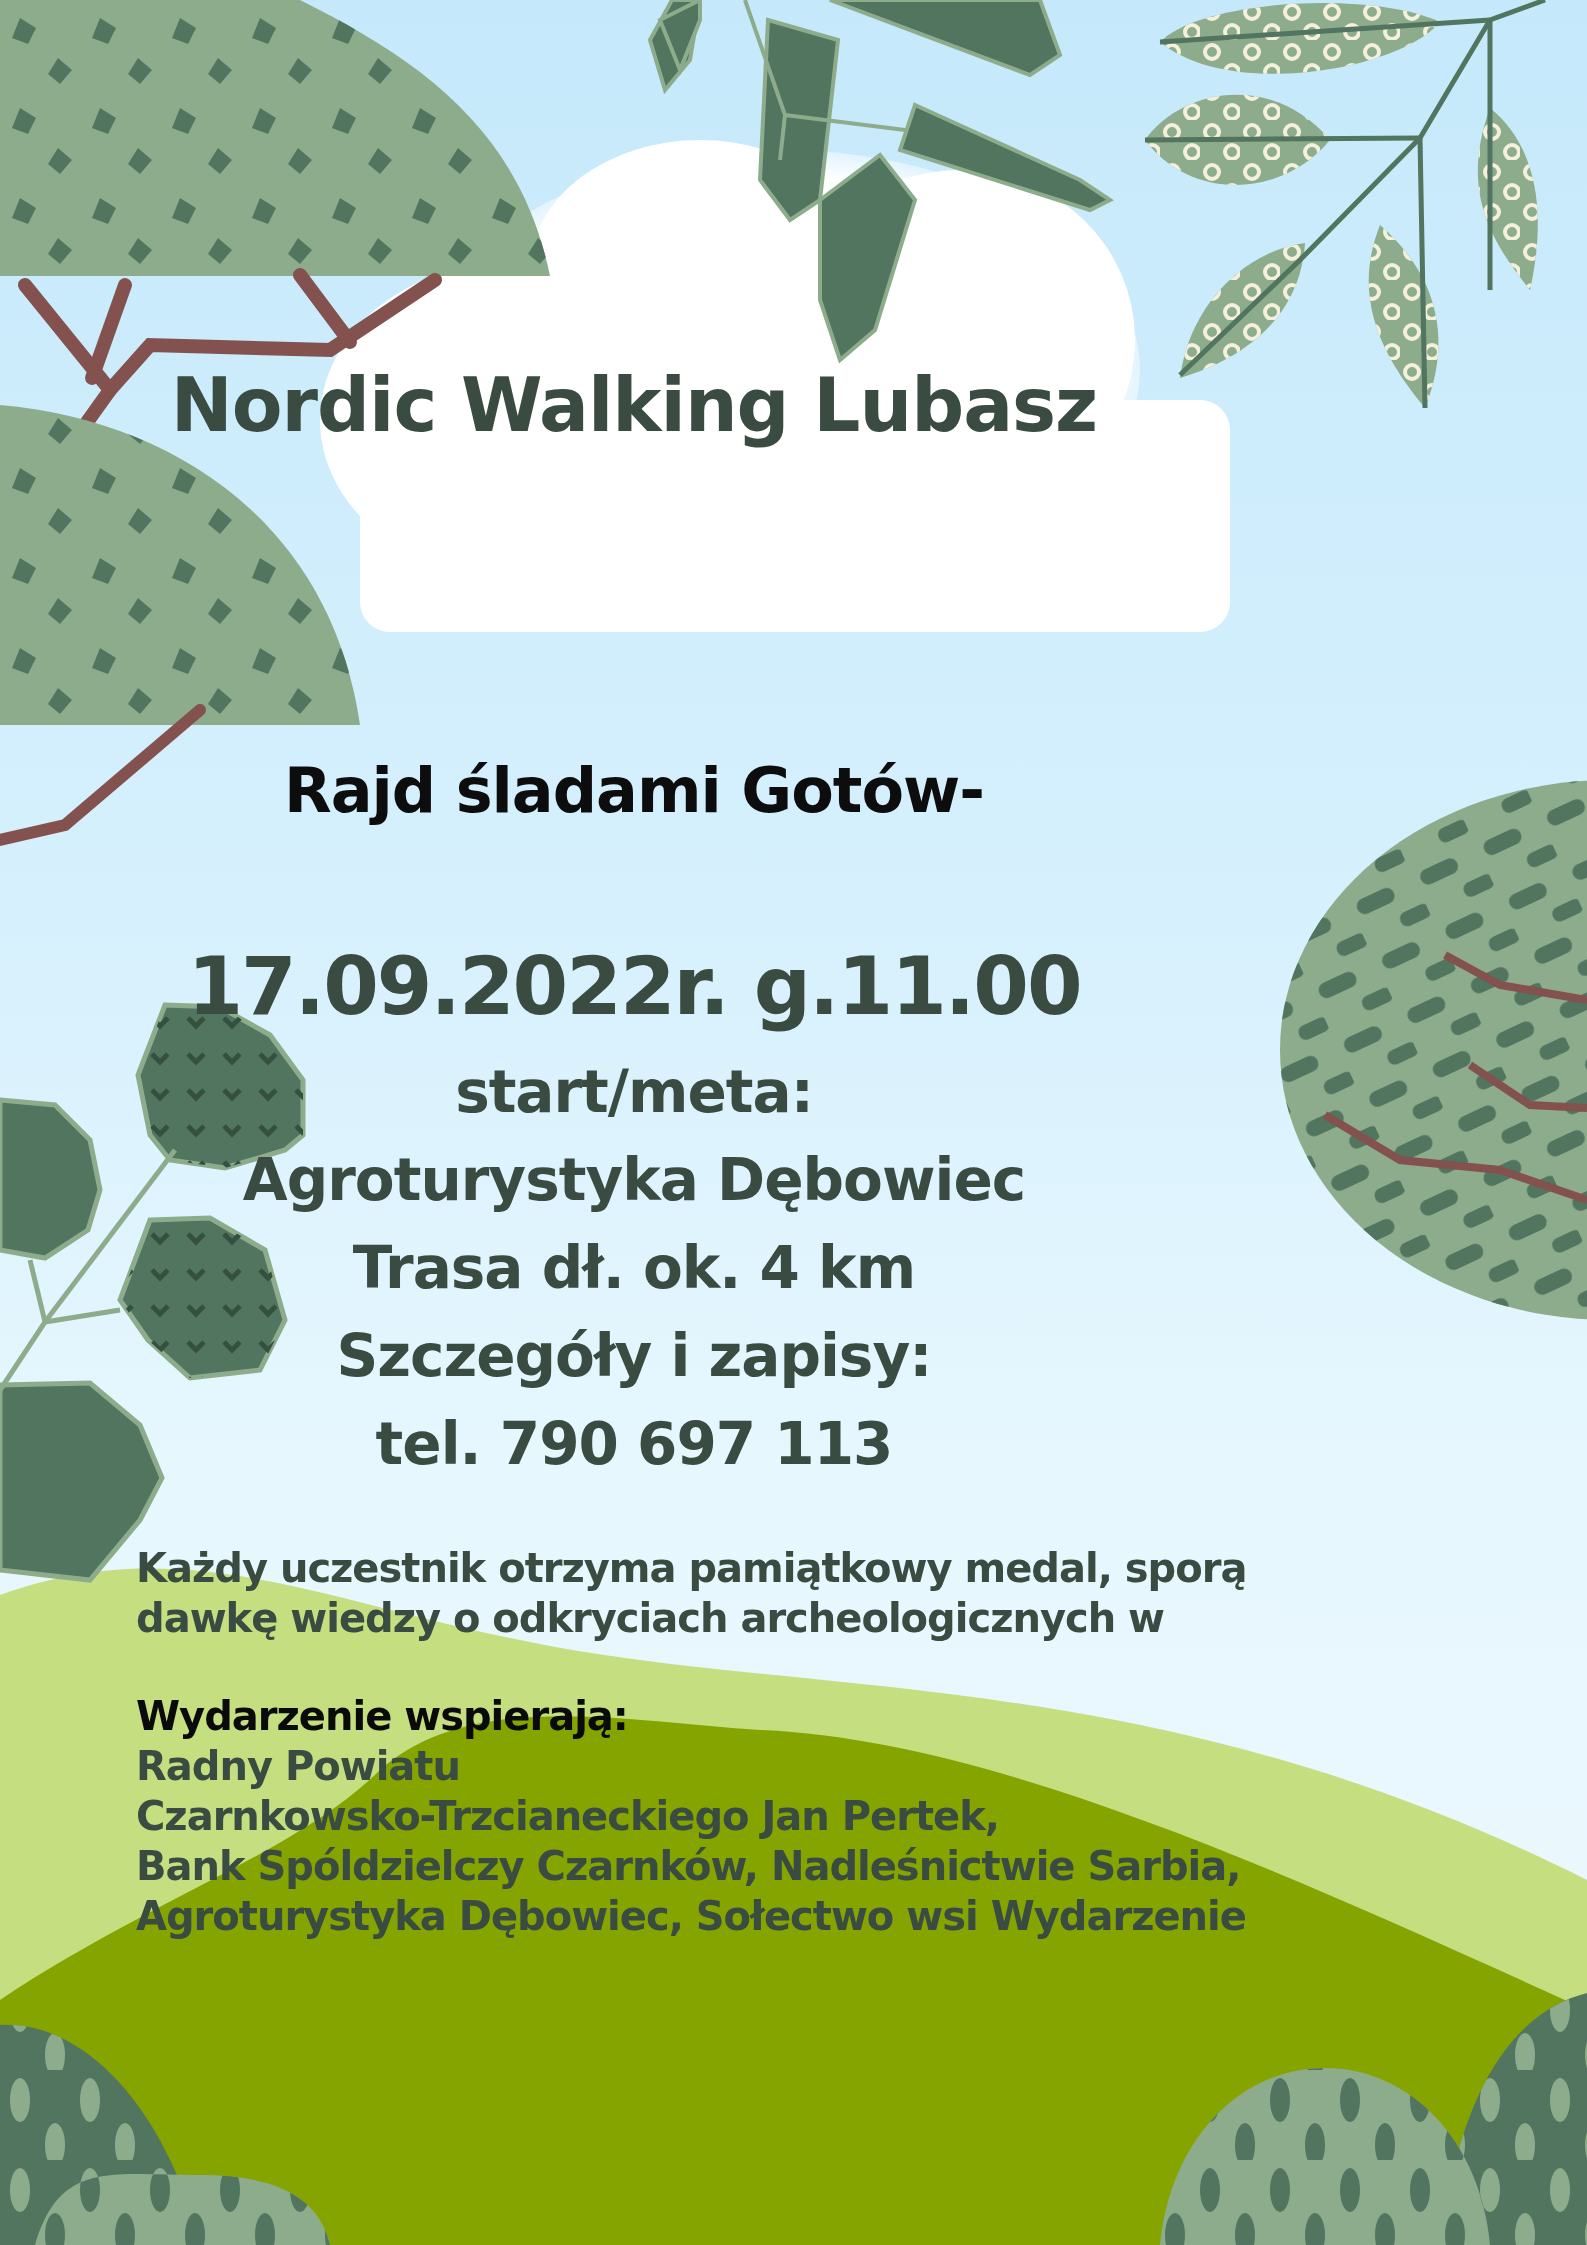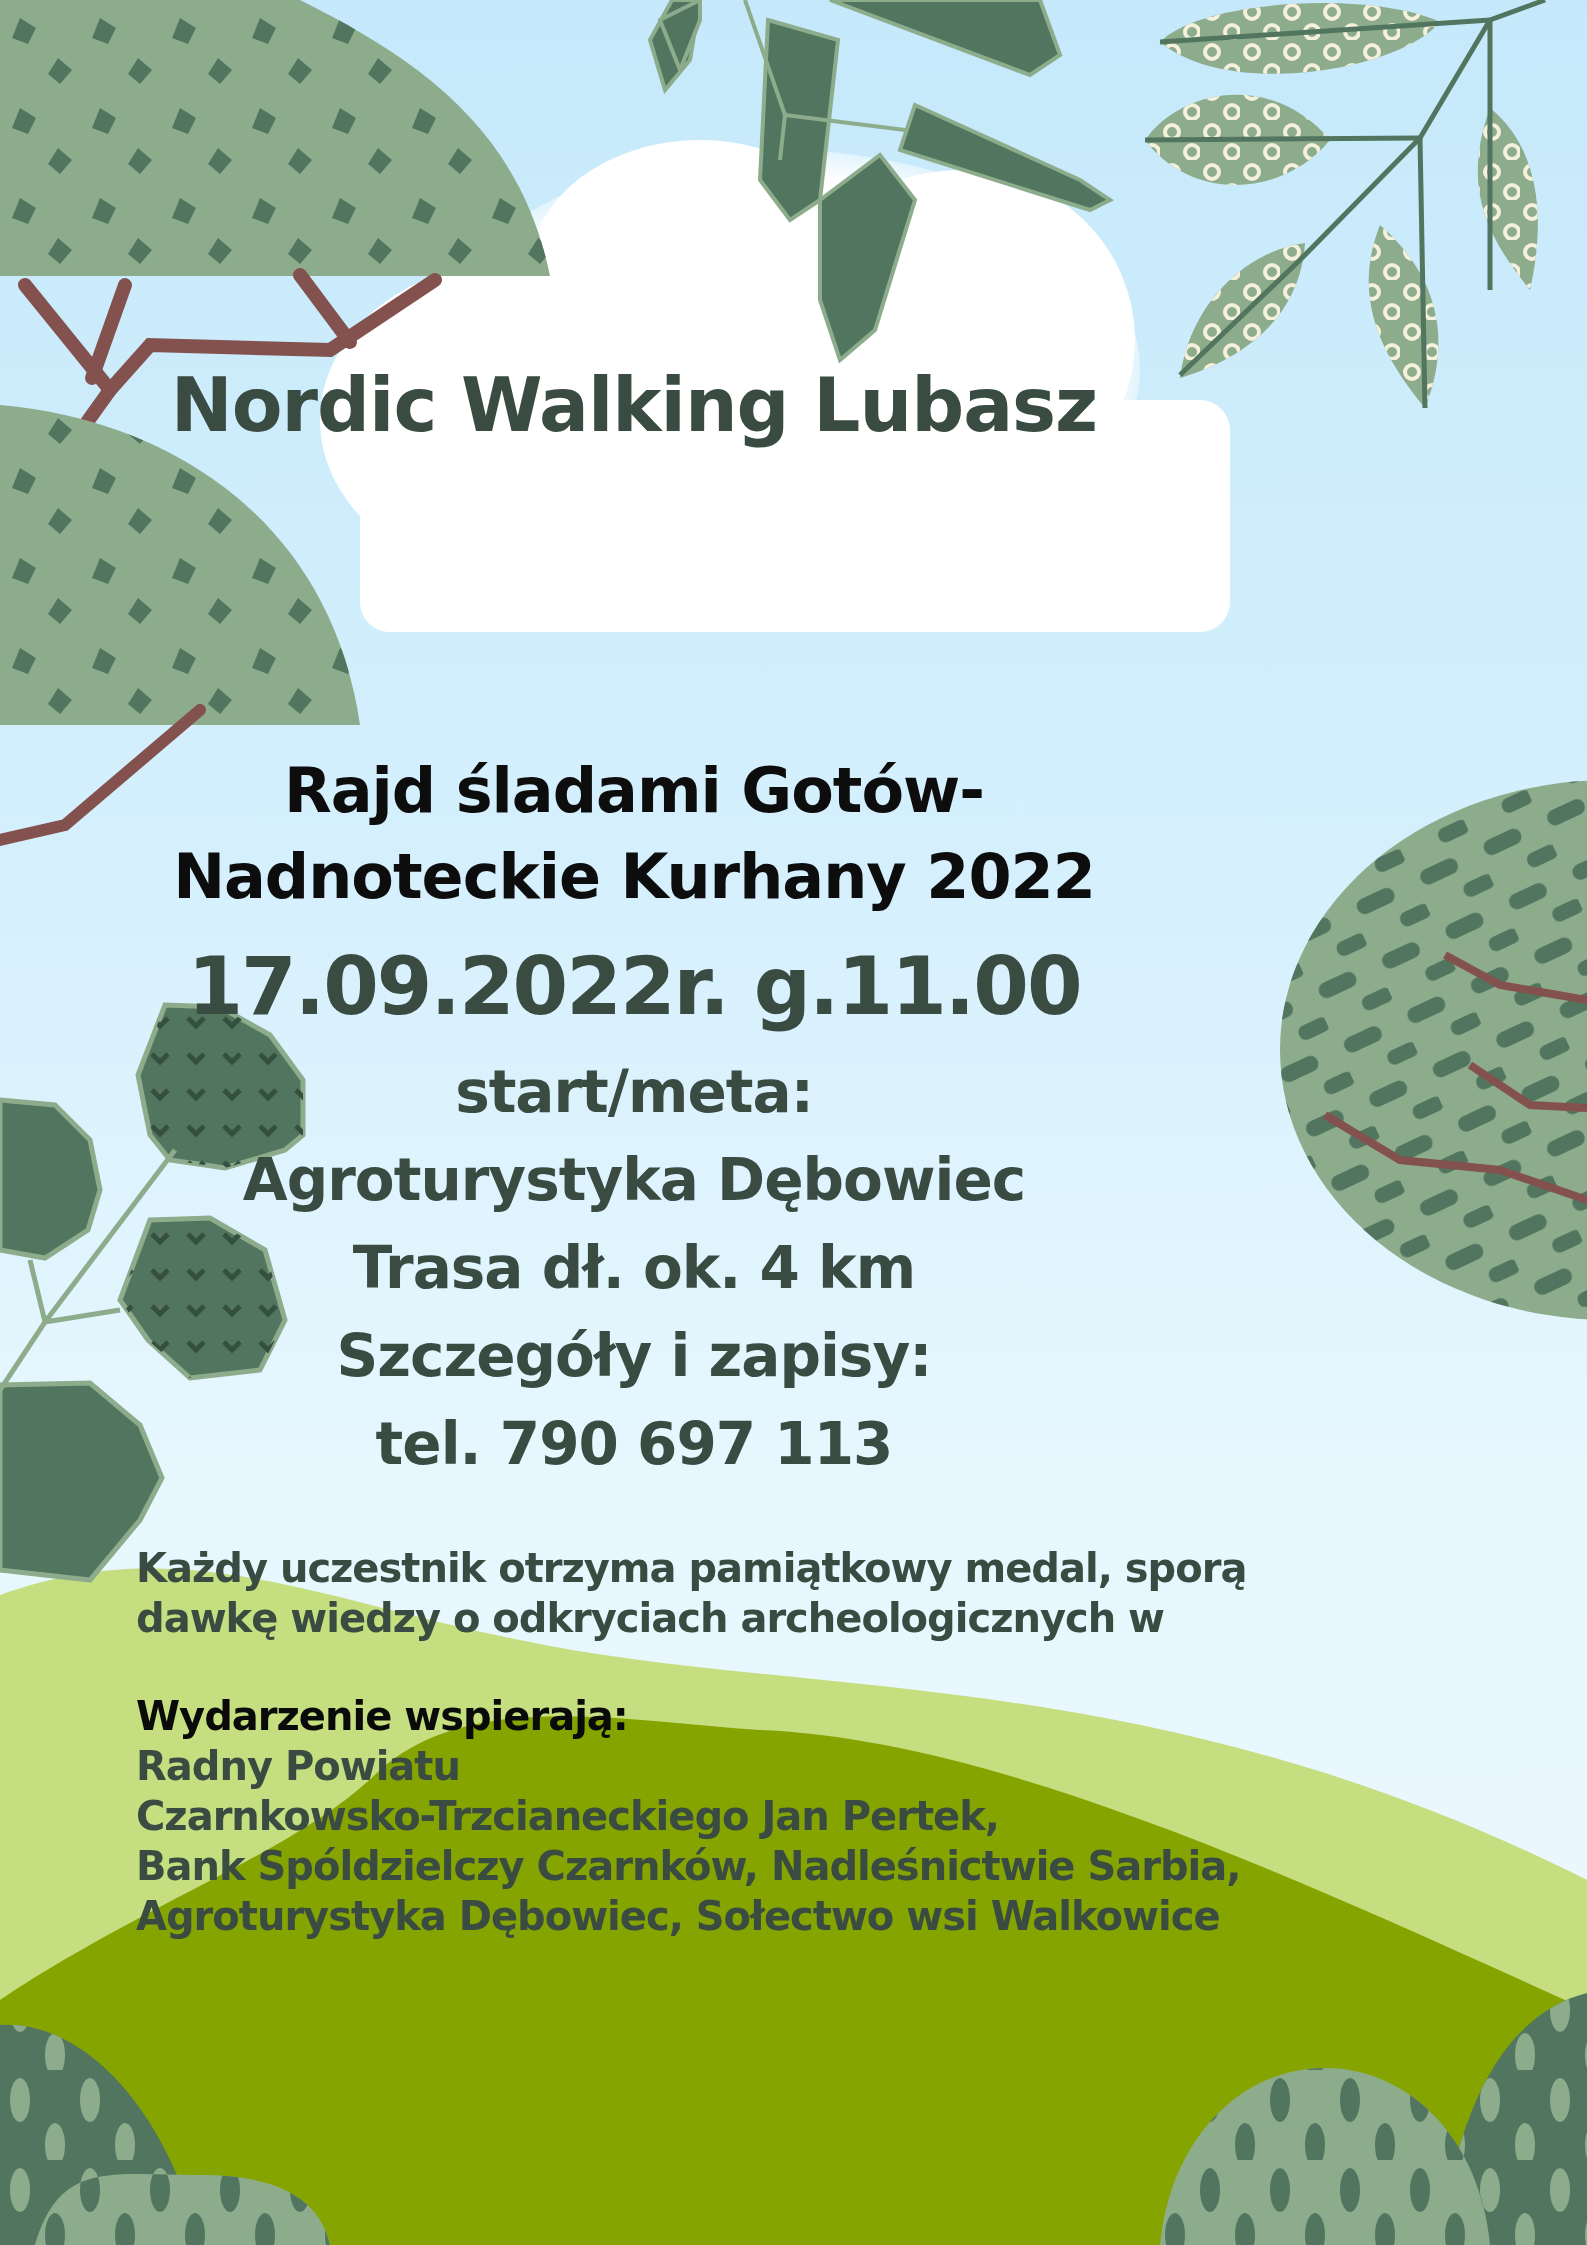--- a/index.html
+++ b/index.html
@@ -146,35 +146,34 @@
     <path d="M1587 1993 C1520 2010 1460 2080 1440 2245 L1587 2245 Z" fill="#51755f"></path>
     <path d="M1587 1993 C1520 2010 1460 2080 1440 2245 L1587 2245 Z" fill="url(#seedsL)"></path>
     <path d="M1160 2245 C1170 2140 1240 2068 1325 2068 C1410 2068 1480 2140 1490 2245 Z" fill="#8dac8c"></path>
     <path d="M1160 2245 C1170 2140 1240 2068 1325 2068 C1410 2068 1480 2140 1490 2245 Z" fill="url(#seeds)"></path>
   </svg>
 
   <div class="txt t-org">Nordic Walking Lubasz</div>
 
   <div class="txt t-event">
     <div>Rajd śladami Gotów-</div>
-    <div>Nadnoteckie Kurhany 2022</div>
   </div>
 
   <div class="txt t-date">17.09.2022r. g.11.00</div>
 
   <div class="txt t-info">
     <div>start/meta:</div>
     <div>Agroturystyka Dębowiec</div>
     <div>Trasa dł. ok. 4 km</div>
     <div>Szczegóły i zapisy:</div>
     <div>tel. 790 697 113</div>
   </div>
 
   <div class="body-block">
     <p>Każdy uczestnik otrzyma pamiątkowy medal, sporą</p>
     <p>dawkę wiedzy o odkryciach archeologicznych w</p>
     <p class="sup-head">Wydarzenie  wspierają:</p>
     <p>Radny Powiatu</p>
     <p>Czarnkowsko-Trzcianeckiego Jan Pertek,</p>
     <p>Bank Spóldzielczy Czarnków, Nadleśnictwie Sarbia,</p>
-    <p>Agroturystyka  Dębowiec, Sołectwo wsi Walkowice</p>
+    <p>Agroturystyka  Dębowiec, Sołectwo wsi Wydarzenie</p>
   </div>
 </div>
 
 </body></html>

